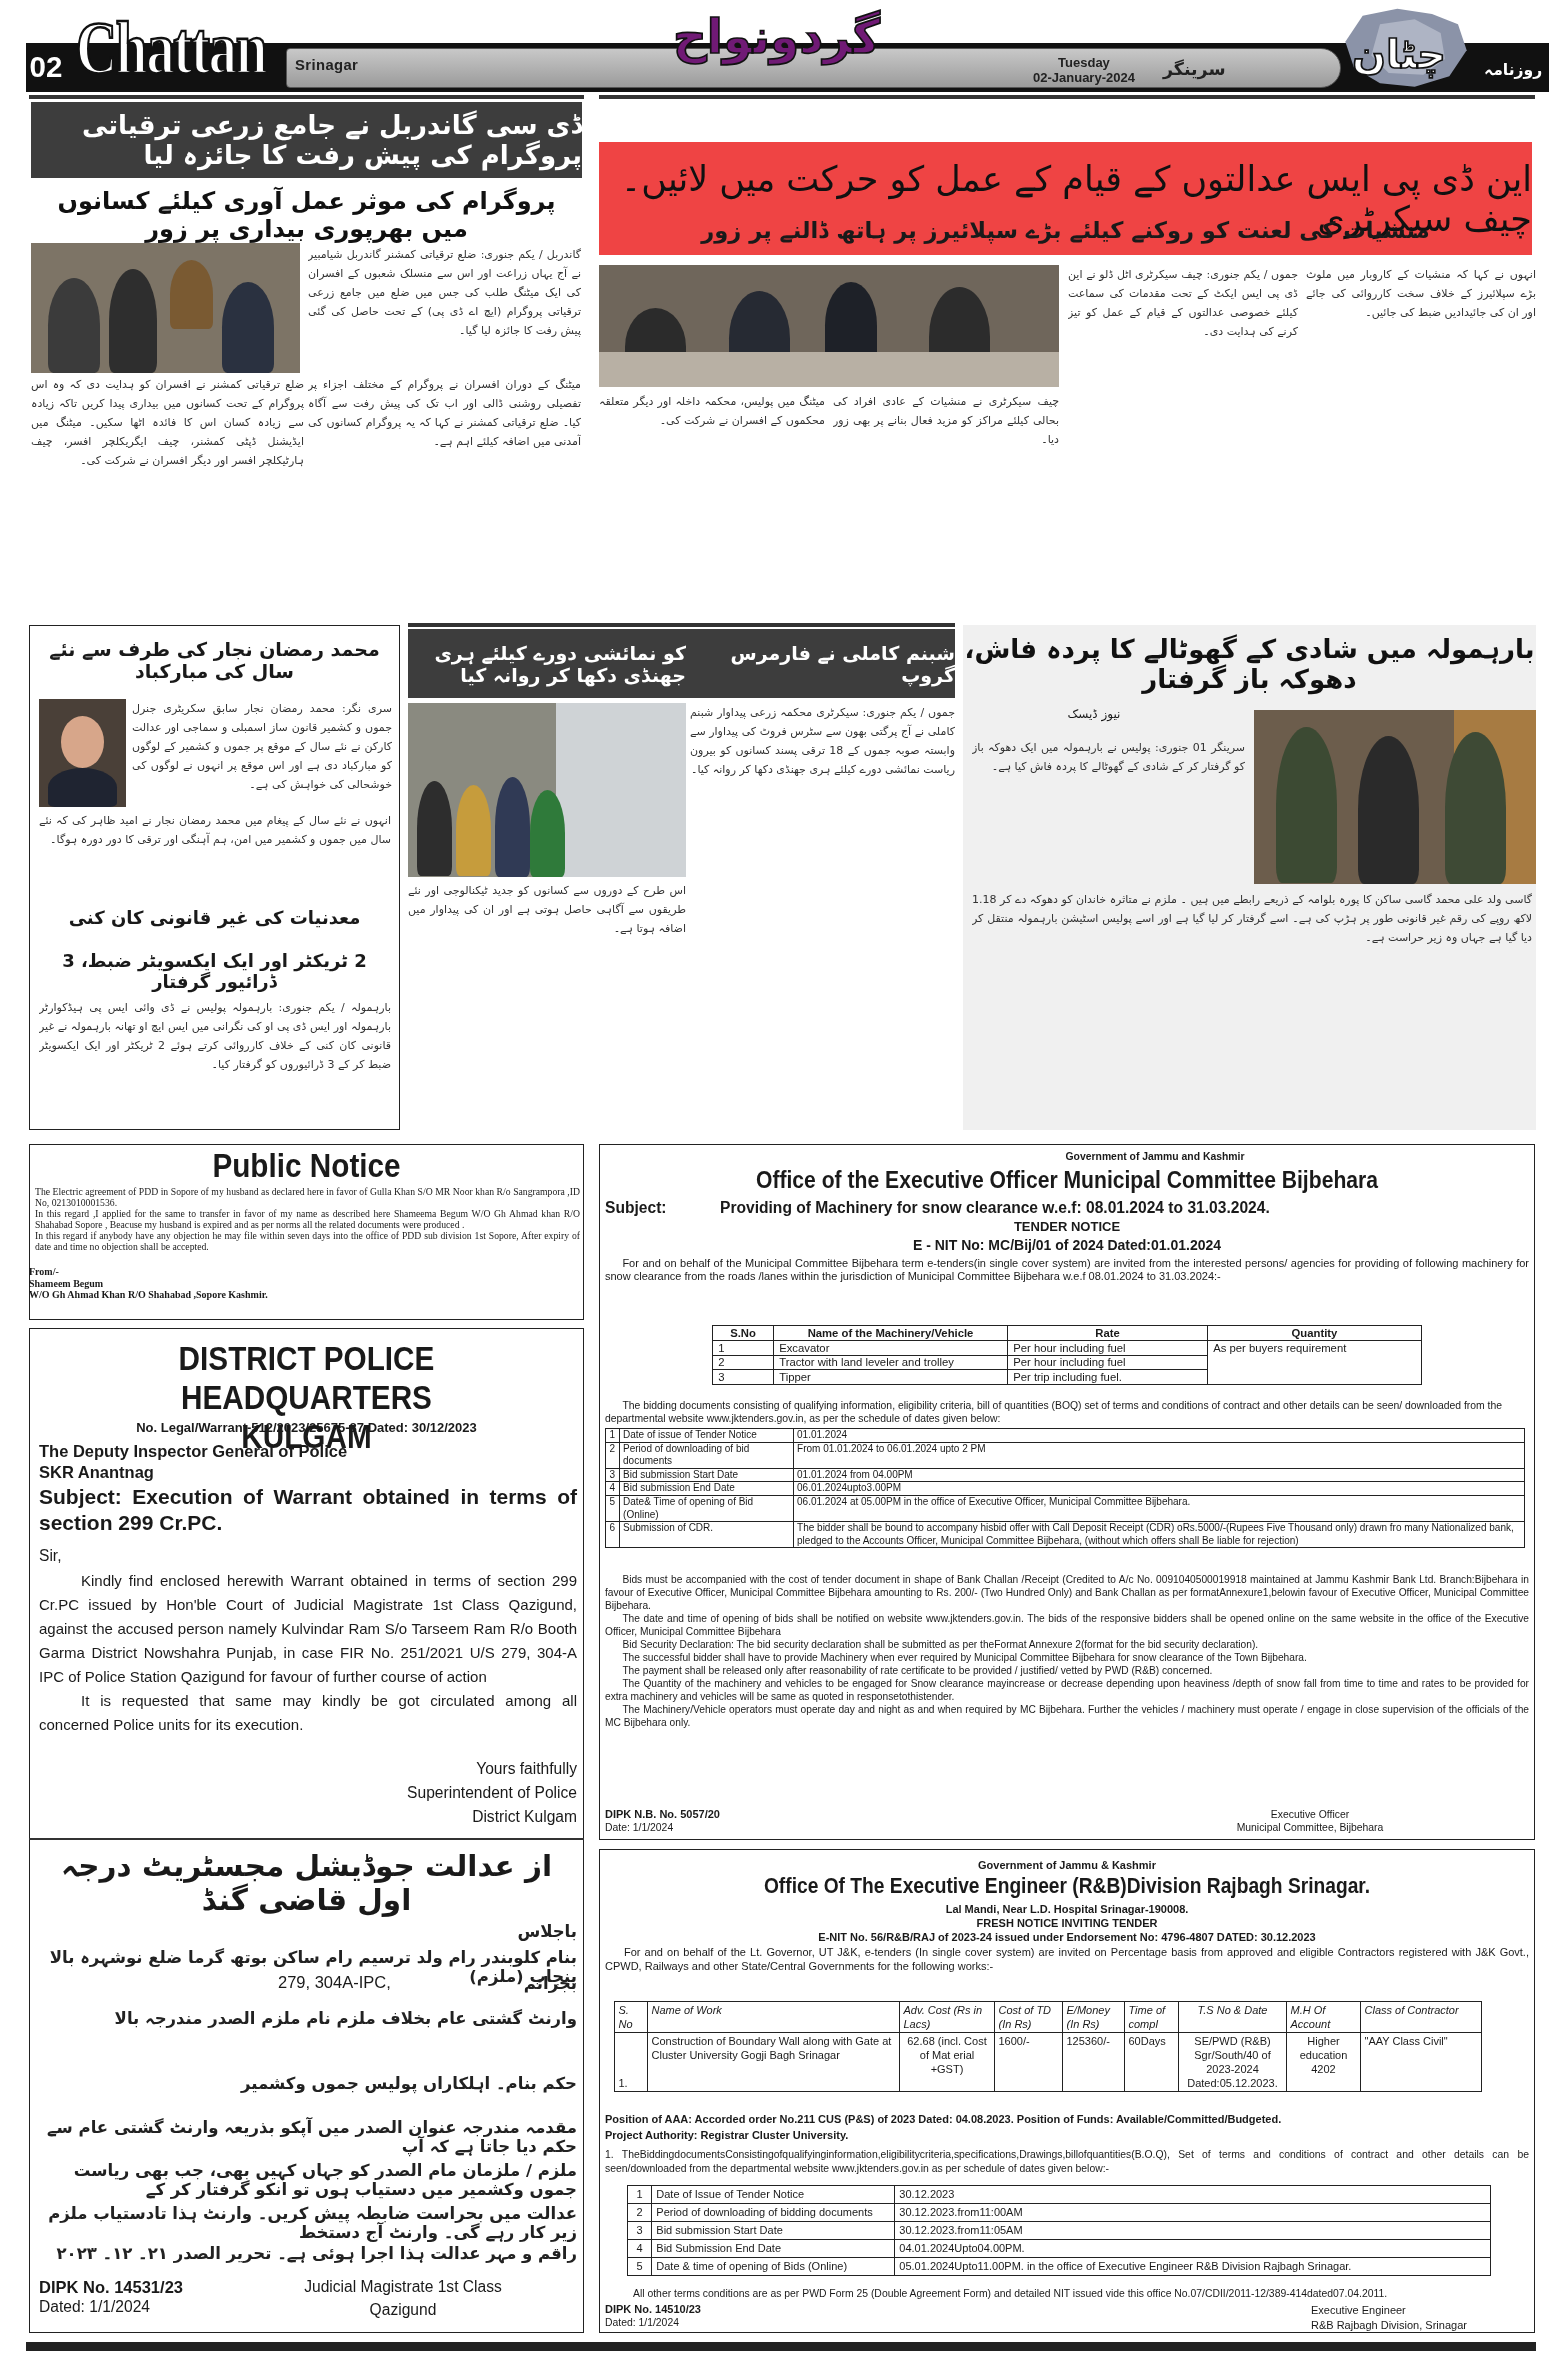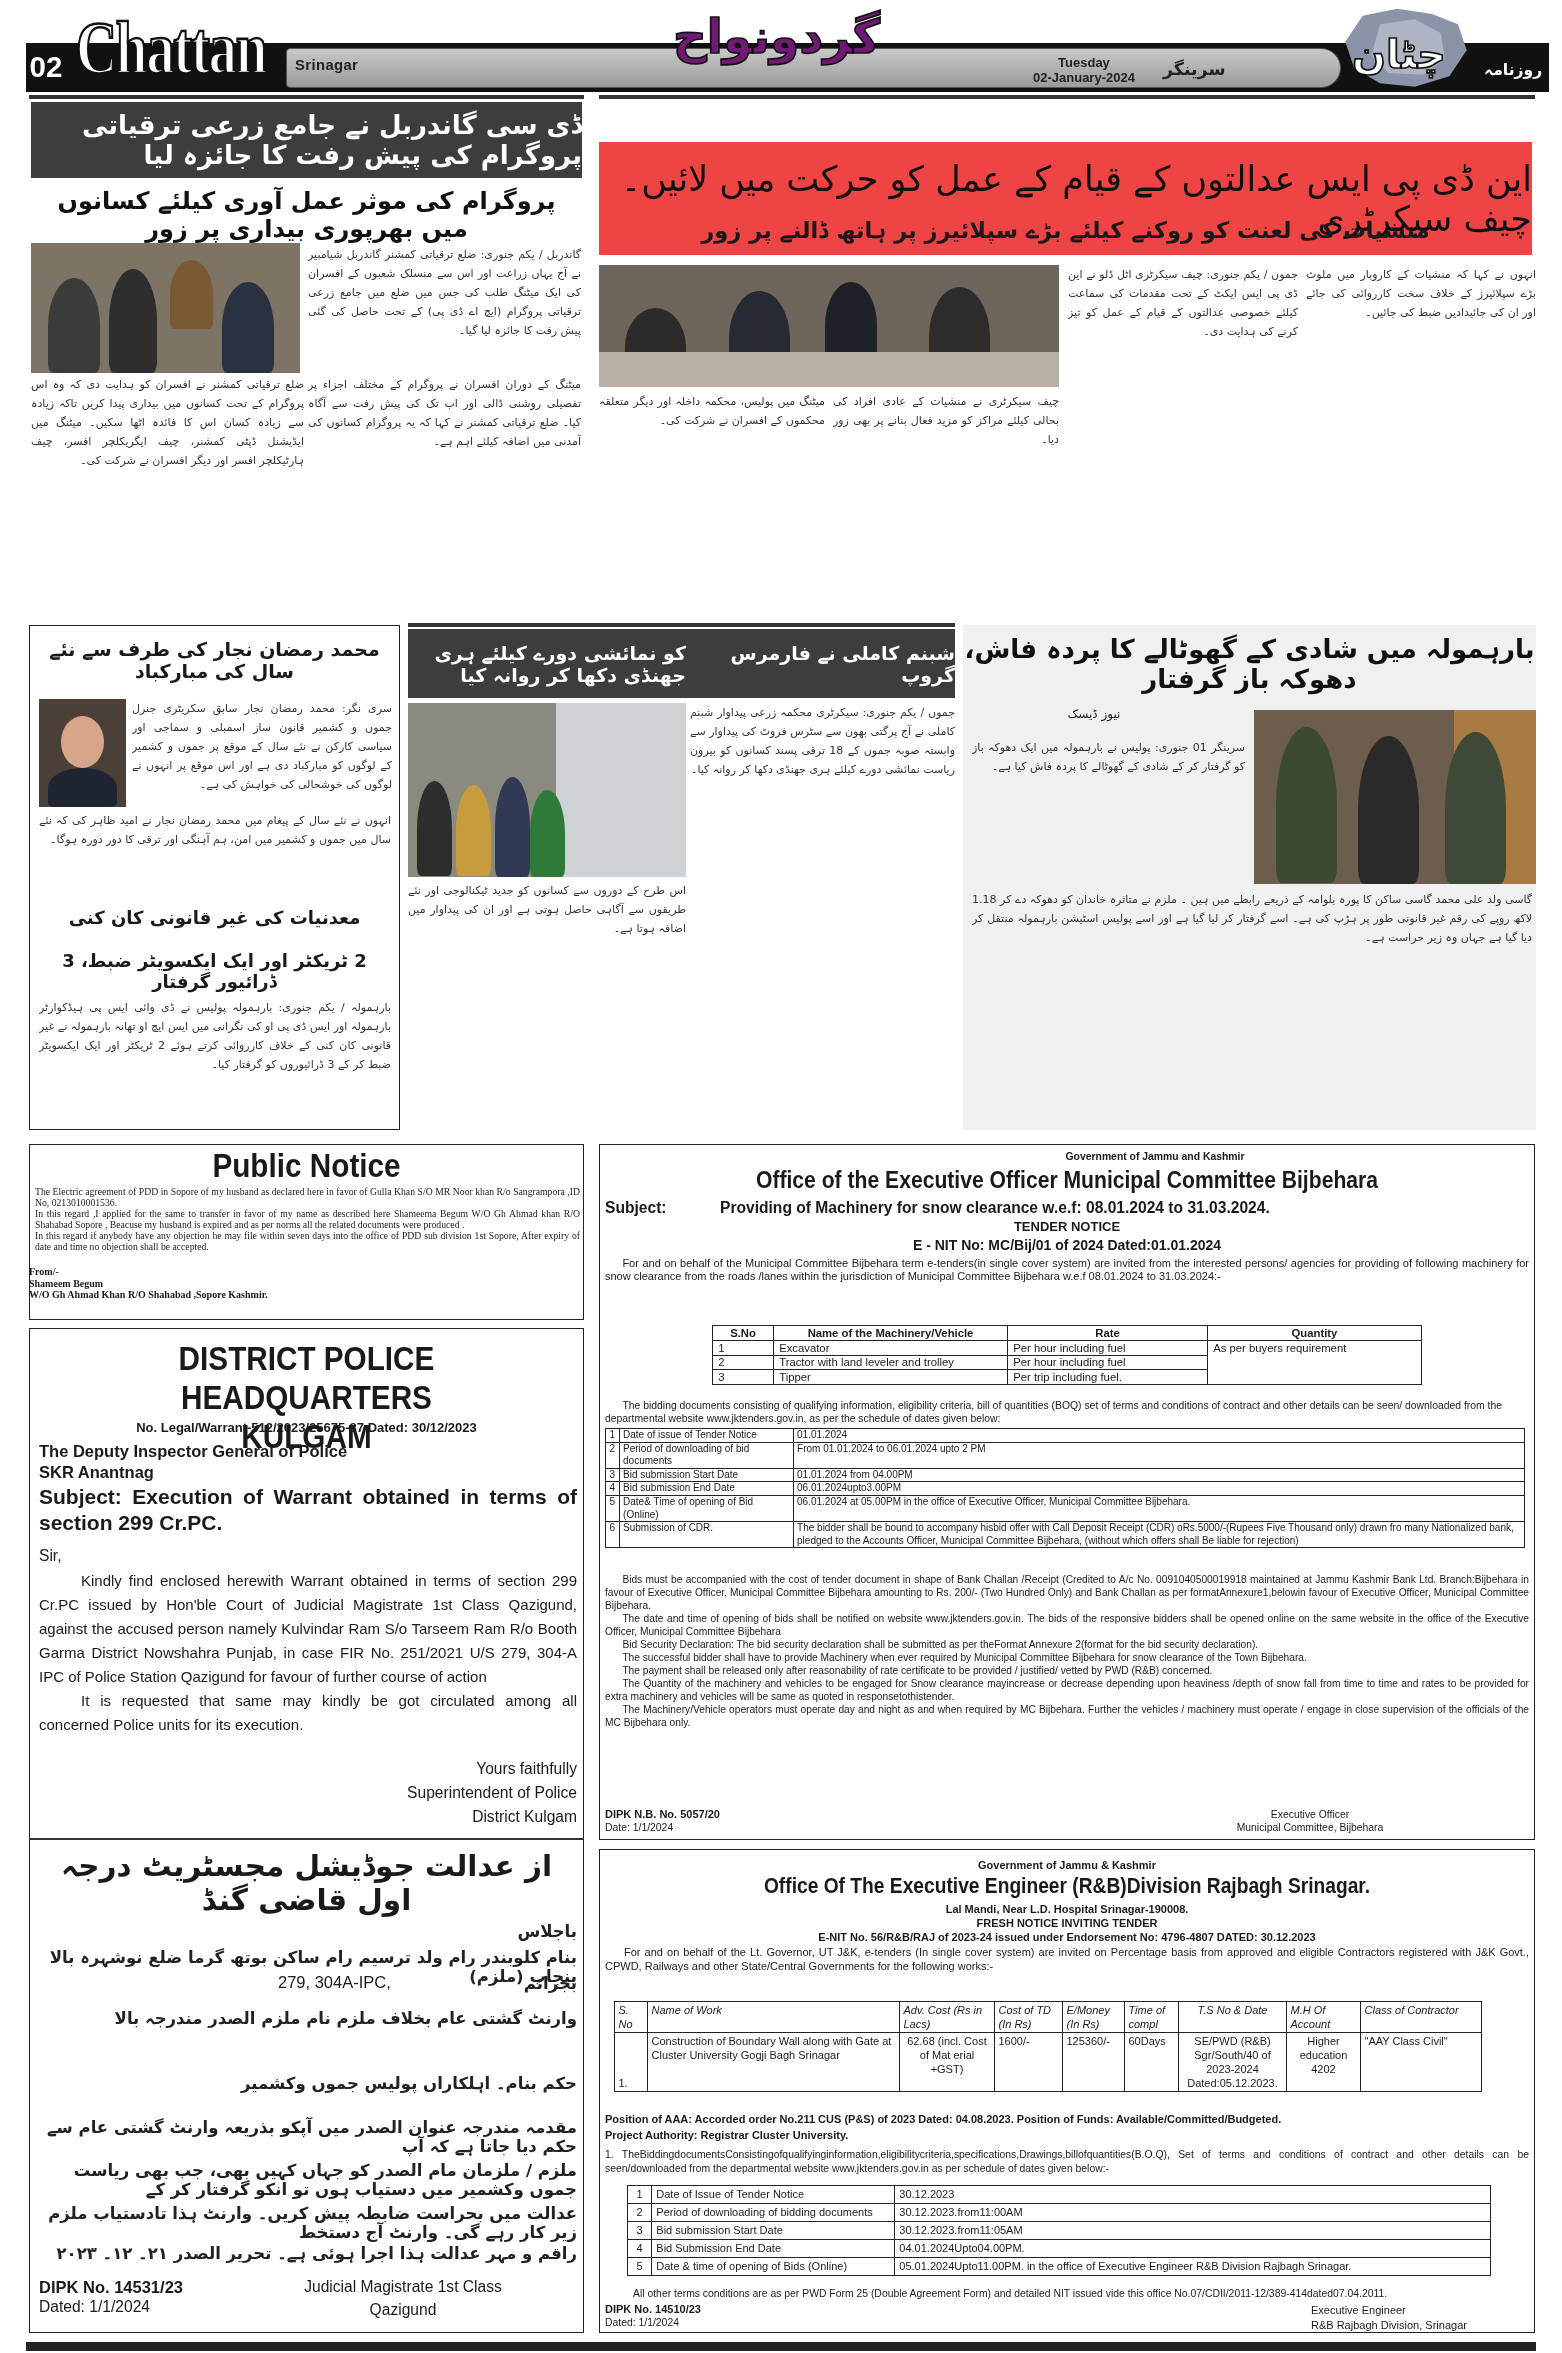--- a/index.html
+++ b/index.html
@@ -189,21 +189,21 @@
 <div id="s2-text-b" class="ucol urdu">انہوں نے کہا کہ منشیات کے کاروبار میں ملوث بڑے سپلائیرز کے خلاف سخت کارروائی کی جائے اور ان کی جائیدادیں ضبط کی جائیں۔</div>
 <div id="s2-text-c" class="ucol urdu">میٹنگ میں پولیس، محکمہ داخلہ اور دیگر متعلقہ محکموں کے افسران نے شرکت کی۔</div>
 <div id="s2-text-d" class="ucol urdu">چیف سیکرٹری نے منشیات کے عادی افراد کی بحالی کیلئے مراکز کو مزید فعال بنانے پر بھی زور دیا۔</div>
 
 <div id="s3-box" class="box"></div>
 <div id="s3-head" class="urdu">محمد رمضان نجار کی طرف سے نئے سال کی مبارکباد</div>
 <div id="s3-photo" class="photo">
   <div class="p1" style="left:22px;top:17.4px;width:43px;height:52px;background:#d7a68a;border-radius:50%"></div>
   <div class="p1" style="left:8.7px;top:69px;width:69px;height:39px;background:#1f2431"></div>
 </div>
-<div id="s3-text" class="ucol urdu">سری نگر: محمد رمضان نجار سابق سکریٹری جنرل جموں و کشمیر قانون ساز اسمبلی و سماجی اور سیاسی کارکن نے نئے سال کے موقع پر جموں و کشمیر کے لوگوں کو مبارکباد دی ہے اور اس موقع پر انہوں نے لوگوں کی خوشحالی کی خواہش کی ہے۔</div>
+<div id="s3-text" class="ucol urdu">سری نگر: محمد رمضان نجار سابق سکریٹری جنرل جموں و کشمیر قانون ساز اسمبلی و سماجی اور عدالت کارکن نے نئے سال کے موقع پر جموں و کشمیر کے لوگوں کو مبارکباد دی ہے اور اس موقع پر انہوں نے لوگوں کی خوشحالی کی خواہش کی ہے۔</div>
 <div id="s3-text2" class="ucol urdu">انہوں نے نئے سال کے پیغام میں محمد رمضان نجار نے امید ظاہر کی کہ نئے سال میں جموں و کشمیر میں امن، ہم آہنگی اور ترقی کا دور دورہ ہوگا۔</div>
 <div id="s3-head2" class="urdu">معدنیات کی غیر قانونی کان کنی</div>
 <div id="s3-head3" class="urdu">2 ٹریکٹر اور ایک ایکسویٹر ضبط، 3 ڈرائیور گرفتار</div>
 <div id="s3-text3" class="ucol urdu">بارہمولہ / یکم جنوری: بارہمولہ پولیس نے ڈی وائی ایس پی ہیڈکوارٹر بارہمولہ اور ایس ڈی پی او کی نگرانی میں ایس ایچ او تھانہ بارہمولہ نے غیر قانونی کان کنی کے خلاف کارروائی کرتے ہوئے 2 ٹریکٹر اور ایک ایکسویٹر ضبط کر کے 3 ڈرائیوروں کو گرفتار کیا۔</div>
 
 <div id="s4-head-a" class="dark-head urdu">کو نمائشی دورے کیلئے ہری جھنڈی دکھا کر روانہ کیا</div>
 <div id="s4-head-b" class="dark-head urdu">شبنم کاملی نے فارمرس گروپ</div>
 <div id="s4-photo" class="photo">
   <div style="position:absolute;left:148px;top:0;width:130px;height:174px;background:#cfd3d6"></div>
   <div class="p1" style="left:8.7px;top:78px;width:35px;height:95px;background:#2d2d2d"></div>

